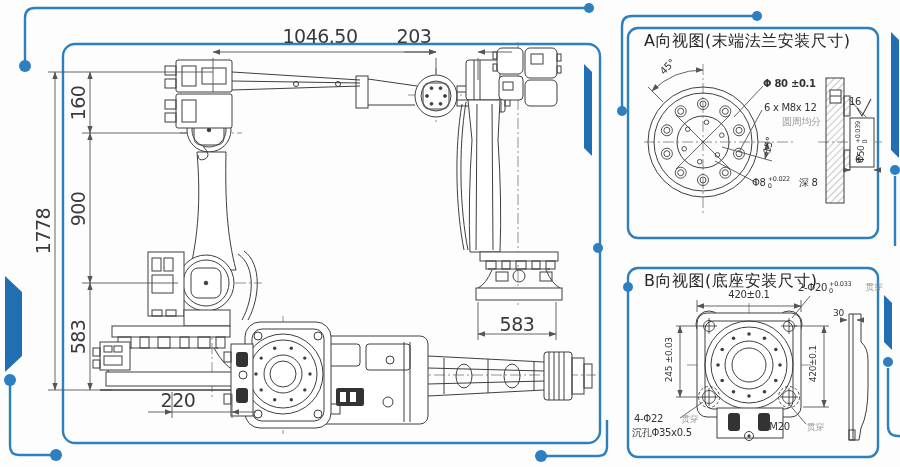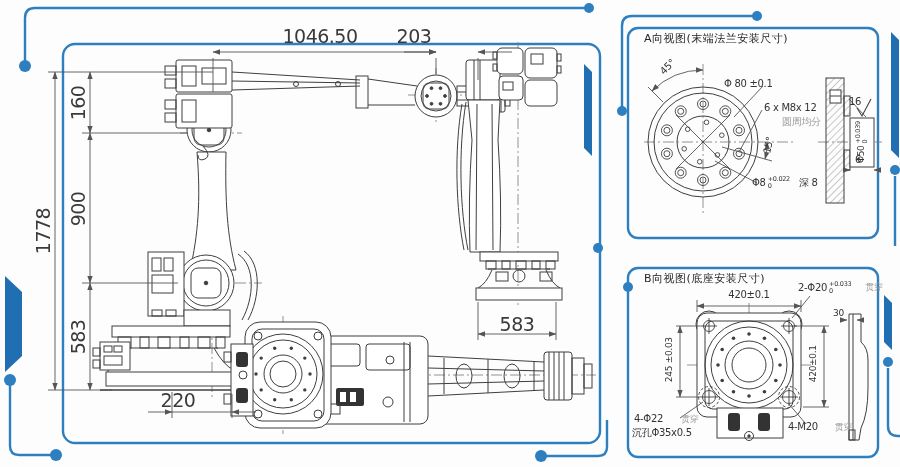--- a/index.html
+++ b/index.html
@@ -3,21 +3,21 @@
 <meta charset="utf-8">
 <style>
   :root{ --accent:#2d7fc0; --accent-dark:#1f6fb2; --line:#3f3f3f; --dimtxt:#333; --muted:#9a9a9a; }
   html,body{margin:0;padding:0;background:#fff;}
   .stage{position:relative;width:900px;height:467px;background:#fdfdfd;overflow:hidden;
          font-family:"DejaVu Sans","Liberation Sans",sans-serif;color:var(--dimtxt);}
   svg{position:absolute;left:0;top:0;}
   .lbl{position:absolute;white-space:nowrap;line-height:1.05;color:#333;}
   .dimnum{font-size:19px;letter-spacing:-0.5px;text-align:center;color:#3a3a3a;}
   .rot{transform:rotate(-90deg);transform-origin:center;}
-  .ptitle{font-size:11px;color:#262626;letter-spacing:0.5px;}
+  .ptitle{font-size:16px;color:#262626;letter-spacing:0.5px;}
   .ann{font-size:10px;color:#333;letter-spacing:-0.3px;}
   .ann-sm{font-size:9px;color:#333;letter-spacing:-0.3px;}
   .muted{color:var(--muted);padding-left:12px;}
   .row{display:flex;align-items:center;gap:2px;}
   .tol{display:inline-flex;flex-direction:column;justify-content:center;font-size:6.5px;line-height:1.1;letter-spacing:-0.3px;}
   .tol i{font-style:normal;}
 </style>
 </head>
 <body>
 
@@ -414,21 +414,21 @@
   <div class="lbl dimnum" style="left:392px;top:27px;width:44px;">203</div>
   <div class="lbl dimnum rot" style="left:49px;top:93px;width:60px;">160</div>
   <div class="lbl dimnum rot" style="left:49px;top:199px;width:60px;">900</div>
   <div class="lbl dimnum rot" style="left:14px;top:221px;width:60px;">1778</div>
   <div class="lbl dimnum rot" style="left:49px;top:327px;width:60px;">583</div>
   <div class="lbl dimnum" style="left:148px;top:391px;width:60px;">220</div>
   <div class="lbl dimnum" style="left:487px;top:315px;width:60px;">583</div>
 
   <div class="lbl ptitle" style="left:644px;top:33px;">A向视图(末端法兰安装尺寸)</div>
   <div class="lbl ann" style="left:648px;top:62px;width:40px;text-align:center;transform:rotate(-45deg);">45°</div>
-  <div class="lbl ann" style="left:724px;top:79px;">Φ 80 ±0.1</div>
+  <div class="lbl ann" style="left:763px;top:79px;font-weight:bold;">Φ 80 ±0.1</div>
   <div class="lbl ann" style="left:764px;top:103px;">6 x M8x 12</div>
   <div class="lbl ann muted" style="left:770px;top:117px;">圆周均分</div>
   <div class="lbl ann" style="left:754px;top:140px;width:30px;text-align:center;transform:rotate(-78deg);">15°</div>
   <div class="lbl ann row" style="left:752px;top:176px;">
     <span>Φ8</span>
       <span class="tol">
         <i>+0.022</i>
         <i>0</i>
       </span>
       <span style="margin-left:7px;">深 8</span>
@@ -454,18 +454,18 @@
       <span class="muted" style="font-size:9px;">贯穿</span>
   </div>
   <div class="lbl ann-sm" style="left:833px;top:309px;width:22px;text-align:left;">30</div>
   <div class="lbl ann-sm rot" style="left:640px;top:355px;width:60px;text-align:center;">245 ±0.03</div>
   <div class="lbl ann-sm rot" style="left:784px;top:359px;width:60px;text-align:center;">420±0.1</div>
   <div class="lbl ann row" style="left:634px;top:414px;">
     <span>4-Φ22</span>
       <span class="muted" style="font-size:9px;margin-left:4px;">贯穿</span>
   </div>
   <div class="lbl ann" style="left:632px;top:428px;">沉孔Φ35x0.5</div>
-  <div class="lbl ann row" style="left:788px;top:422px;justify-content:flex-end;">
+  <div class="lbl ann row" style="left:760px;top:422px;justify-content:flex-end;">
     <span>4-M20</span>
       <span class="muted" style="font-size:9px;margin-left:3px;">贯穿</span>
   </div>
 
 </div>
 
 </body></html>

